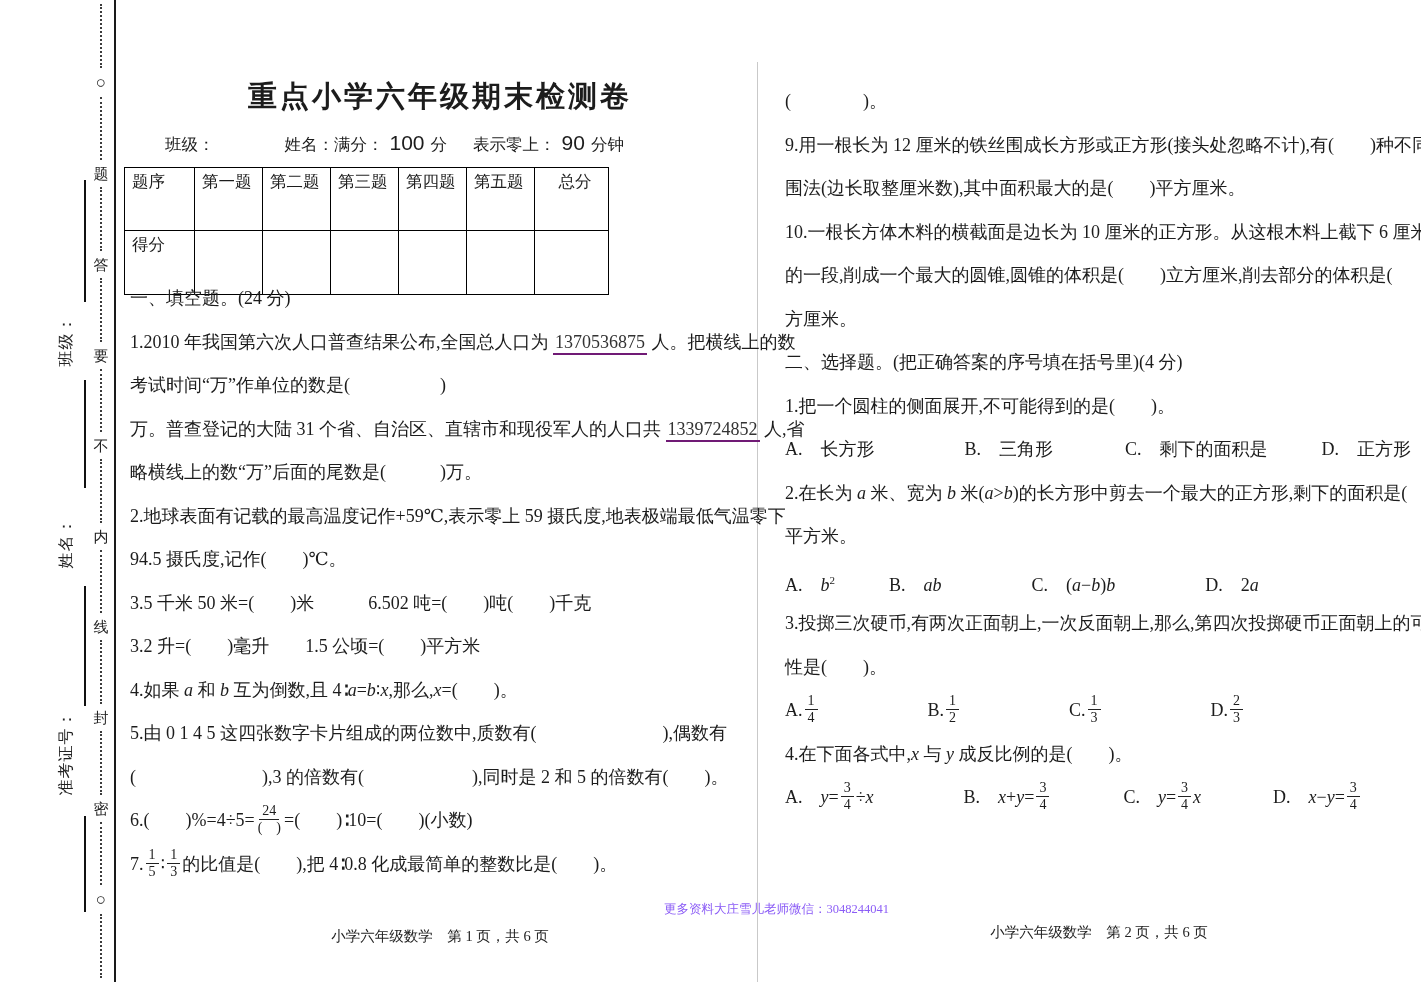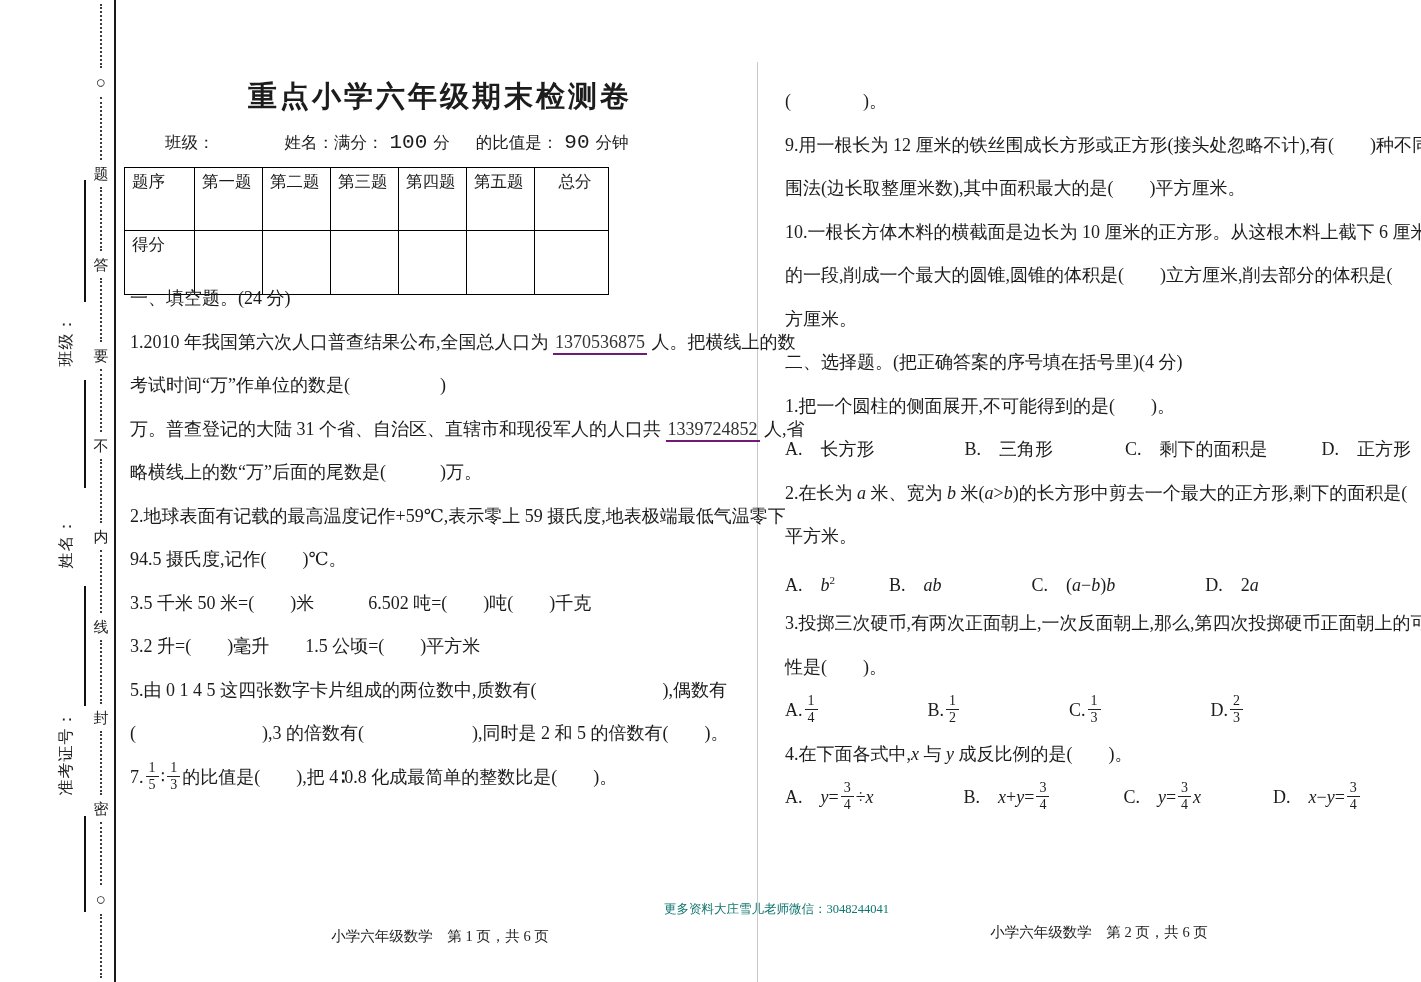--- a/index.html
+++ b/index.html
@@ -26,42 +26,42 @@
   
   .divider{position:absolute;left:757px;top:62px;height:920px;width:1px;background:#c9c9c9;}
   .pg{position:absolute;top:7px;}
   #p1{left:124px;width:632px;height:982px;}
   #p2{left:785px;width:628px;height:982px;}
   .exam-title{position:absolute;top:70px;left:0;width:100%;text-align:center;
     font-size:29px;font-weight:bold;letter-spacing:3px;}
   
   .info{position:absolute;top:124px;left:0;width:100%;display:flex;align-items:baseline;font-size:16.5px;}
   .info .g1{margin-left:41px;} .info .g2{margin-left:70px;} .info .g3{} .info .g4{margin-left:26px;}
-  .bignum{font-size:21px;font-family:Liberation Mono, monospace;margin:0 6px;}
+  .bignum{font-size:21px;font-family:Liberation Sans, sans-serif;margin:0 6px;}
   
   table.score{position:absolute;top:160px;left:0;border-collapse:collapse;table-layout:fixed;}
   table.score td{border:1.5px solid #000;font-size:16.5px;vertical-align:top;padding:3px 0 16px 7px;}
   table.score tr.r1 td{height:43px;}
   table.score tr.r2 td{height:44px;}
   td.c0{width:62px;} td.cq{width:60px;} td.c6{width:66px;text-align:center;}
   
   .body{position:absolute;left:6px;right:0;}
   #p1 .body{top:270px;}
   #p2 .body{top:73px;left:0;}
   .tl{height:43.5px;line-height:43.5px;font-size:18px;white-space:nowrap;}
   .ul{border-bottom:2px solid #701a75;padding:0 2px 1px 2px;color:#333;}
   i{font-style:italic;font-family:"Liberation Serif",serif;}
   sup{font-size:11px;}
   .fr{display:inline-flex;flex-direction:column;align-items:center;vertical-align:middle;
       line-height:1.15;font-size:14px;margin:0 2px;position:relative;top:-2px;}
   .fr .n{border-bottom:1.5px solid #222;padding:0 3px;}
   .fr .d{padding:0 1px;}
   .footer{position:absolute;left:0;width:100%;text-align:center;font-size:14.5px;color:#222;}
   #p1 .footer{top:920px;} #p2 .footer{top:916px;}
-  .watermark{position:absolute;left:664px;top:901px;font-size:12.5px;color:#0f766e;white-space:nowrap;}
+  .watermark{position:absolute;left:664px;top:901px;font-size:12.5px;color:#8b5cf6;white-space:nowrap;}
 </style>
 </head>
 <body>
 
 <div id="sheet">
 
   <div class="seal">
     <div class="dots"></div>
     <span class="ch circ">○</span>
     <div class="dots"></div>
@@ -97,21 +97,21 @@
 
   <div class="pg" id="p1">
     <div class="exam-title">重点小学六年级期末检测卷</div>
 
     <div class="info">
       <span class="g1">班级：</span>
       <span class="g2">姓名：</span>
       <span class="g3">满分：</span>
       <span class="bignum">100</span>
       <span>分</span>
-      <span class="g4">的比值是：</span>
+      <span class="g4">表示零上：</span>
       <span class="bignum">90</span>
       <span>分钟</span>
     </div>
 
     <table class="score">
       <tbody>
           <tr class="r1">
         <td class="c0">题序</td>
         <td class="cq">第一题</td>
         <td class="cq">第二题</td>
@@ -135,22 +135,27 @@
     <div class="body">
       <div class="tl">一、填空题。(24 分)</div>
       <div class="tl">1.2010 年我国第六次人口普查结果公布,全国总人口为 <span class="ul">1370536875</span> 人。把横线上的数</div>
       <div class="tl">考试时间“万”作单位的数是(　　　　　)</div>
       <div class="tl">万。普查登记的大陆 31 个省、自治区、直辖市和现役军人的人口共 <span class="ul">1339724852</span> 人,省</div>
       <div class="tl">略横线上的数“万”后面的尾数是(　　　)万。</div>
       <div class="tl">2.地球表面有记载的最高温度记作+59℃,表示零上 59 摄氏度,地表极端最低气温零下</div>
       <div class="tl">94.5 摄氏度,记作(　　)℃。</div>
       <div class="tl">3.5 千米 50 米=(　　)米　　　6.502 吨=(　　)吨(　　)千克</div>
       <div class="tl">3.2 升=(　　)毫升　　1.5 公顷=(　　)平方米</div>
+      <div class="tl">4.如果 <i>a</i> 和 <i>b</i> 互为倒数,且 4∶<i>a</i>=<i>b</i>∶<i>x</i>,那么,<i>x</i>=(　　)。</div>
       <div class="tl">5.由 0 1 4 5 这四张数字卡片组成的两位数中,质数有(　　　　　　　),偶数有</div>
       <div class="tl">(　　　　　　　),3 的倍数有(　　　　　　),同时是 2 和 5 的倍数有(　　)。</div>
+      <div class="tl">6.(　　)%=4÷5=<span class="fr">
+            <span class="n">24</span>
+            <span class="d">(　)</span>
+          </span>=(　　)∶10=(　　)(小数)</div>
       <div class="tl">7.<span class="fr">
             <span class="n">1</span>
             <span class="d">5</span>
           </span>∶<span class="fr">
             <span class="n">1</span>
             <span class="d">3</span>
           </span>的比值是(　　),把 4∶0.8 化成最简单的整数比是(　　)。</div>
     </div>
 
     <div class="footer">小学六年级数学　第 1 页，共 6 页</div>

